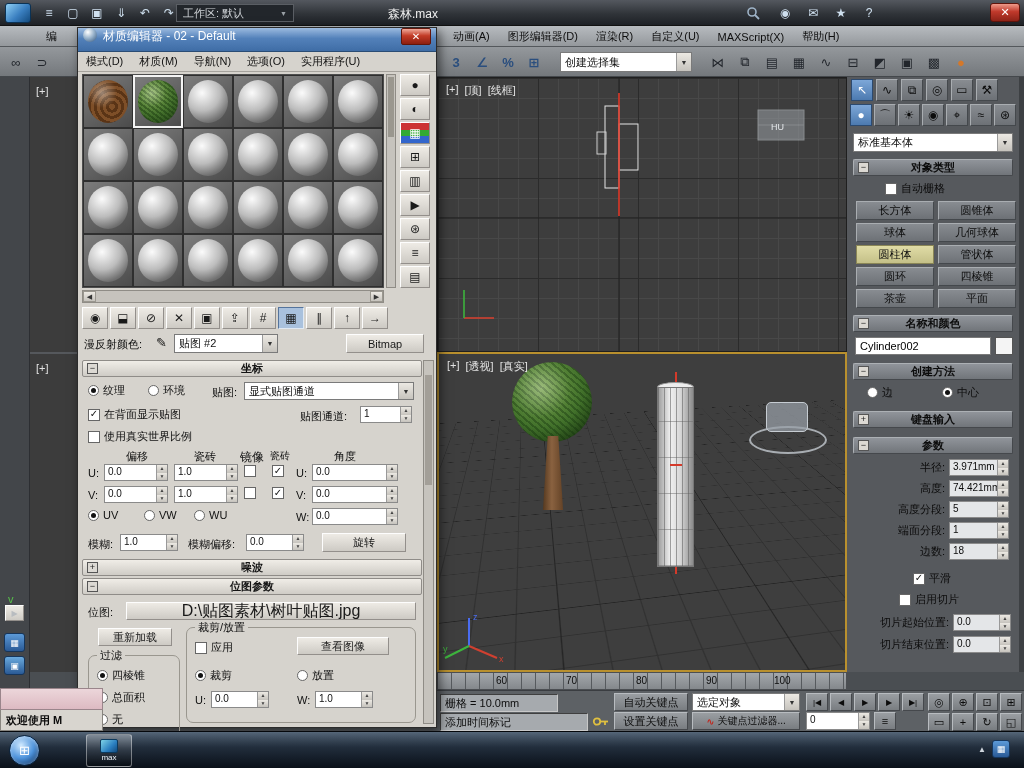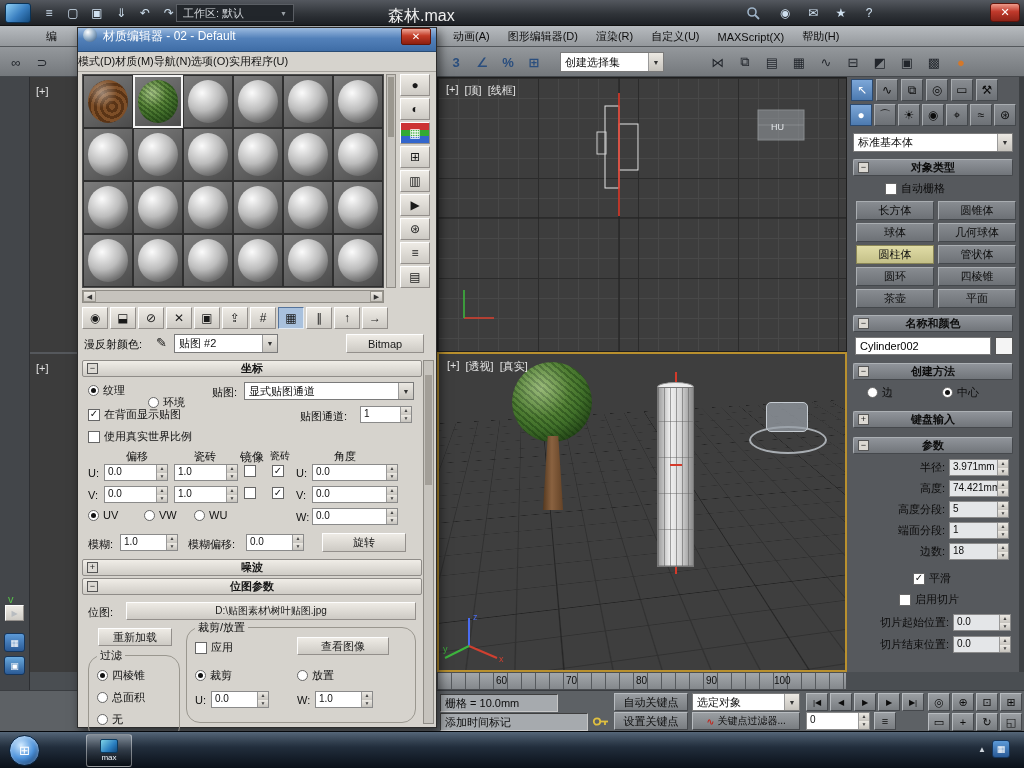--- a/index.html
+++ b/index.html
@@ -27,39 +27,39 @@
   .sunk2{position:absolute;display:flex;align-items:center;padding:8px 4px;background:#a6aaae;border:1px solid #3f3f3f;border-bottom-color:#c8c8c8;border-right-color:#c8c8c8;color:#0c0c0c;white-space:nowrap;overflow:hidden}
 
   
   .titlebar{position:absolute;left:0;top:0;width:1024px;height:26px;background:linear-gradient(#54585f,#303439 55%,#1d2025);border-bottom:1px solid #111;color:#d8dce0}
   .logo{position:absolute;left:5px;top:3px;width:26px;height:20px;background:linear-gradient(135deg,#8fd0f5,#3a7fc0 55%,#134a7e);border:1px solid #0b3254;border-radius:3px}
   .qat{position:absolute;left:38px;top:3px;display:flex;gap:2px}
   .tbtn{width:22px;height:20px;display:flex;align-items:center;justify-content:center;color:#cfe0ef;font-size:12px;border:1px solid transparent;border-radius:2px}
   .darkfield{background:#22262b;border:1px solid #5a5e64;color:#cfd3d7;display:flex;align-items:center;padding:0 6px}
   .workspace{position:absolute;left:176px;top:4px;width:118px;height:18px;gap:4px}
   .workspace .arr2{margin-left:auto;font-size:7px;color:#9aa0a6}
-  .apptitle{position:absolute;left:388px;top:6px;font-size:16px;color:#f0f0f0}
+  .apptitle{position:absolute;left:388px;top:6px;font-size:12px;color:#f0f0f0}
   .searchwrap{position:absolute;left:556px;top:4px;width:204px;height:18px}
   .searchwrap input{width:182px;height:18px;background:#22262b;border:1px solid #5a5e64;color:#9aa0a6;padding:0 5px;font-size:11px;font-family:inherit}
   .mag{position:absolute;right:0;top:2px;width:14px;height:14px}
   .t-right{position:absolute;left:774px;top:3px;display:flex;gap:6px}
   .closex{position:absolute;right:4px;top:3px;width:30px;height:19px;display:flex;align-items:center;justify-content:center;background:linear-gradient(#ee9a8a,#c0392b 45%,#8e2318);border:1px solid #5f140b;border-radius:3px;color:#fff;font-size:11px}
 
   
   .menubar{position:absolute;left:0;top:26px;width:1024px;height:21px;background:linear-gradient(#b7bbbf,#94989c);border-bottom:1px solid #54585c;color:#0e0e0e}
   .menuitems{position:absolute;left:444px;top:0;height:21px;display:flex}
   .mitem{padding:0 9px;display:flex;align-items:center;white-space:nowrap}
   .menu-partial{position:absolute;left:46px;top:0;height:21px;display:flex;align-items:center}
   .maintoolbar{position:absolute;left:0;top:47px;width:1024px;height:30px;background:linear-gradient(#94989c,#74787c);border-bottom:1px solid #44484c}
   .tool-ic{width:24px;height:24px;display:flex;align-items:center;justify-content:center;color:#22262c;font-size:13px;border:1px solid transparent}
   .tool-ic.hot{color:#d4782a}
   .tb-left{position:absolute;left:4px;top:3px;display:flex;gap:2px}
   .tb-snaps{position:absolute;left:444px;top:3px;display:flex;gap:2px}
   .tb-snaps .tool-ic{color:#2a4e7e;font-weight:bold}
-  .selset{position:absolute;left:560px;top:5px;width:104px;height:20px}
+  .selset{position:absolute;left:560px;top:5px;width:132px;height:20px}
   .tb-right{position:absolute;left:706px;top:3px;display:flex;gap:3px}
 
   
   .leftstrip{position:absolute;left:0;top:77px;width:30px;height:613px;background:#43464a;border-right:1px solid #2c2e32}
   .ls-el{position:absolute;color:#b8bcc0}
 
   
   .vpzone{position:absolute;left:30px;top:77px;width:817px;height:595px;background:#3c3c3c}
   .vp-label{position:absolute;left:8px;top:5px;display:flex;gap:6px;color:#e2e2e2;font-size:11px;z-index:5}
   .vp-label span{cursor:default}
@@ -108,21 +108,21 @@
   .pbhost .graybtn{position:static;width:22px;height:18px;font-size:8px}
   .navhost{left:928px;top:2px;display:grid;grid-template-columns:repeat(4,22px);gap:2px}
   .navhost .graybtn{position:static;width:22px;height:18px;font-size:11px}
 
   
   .me{position:absolute;left:77px;top:27px;width:360px;height:701px;background:#d6d3cd;border:1px solid #2b2b2b;box-shadow:3px 4px 10px rgba(0,0,0,.55);z-index:10;color:#111}
   .me-title{position:absolute;left:0;top:0;width:100%;height:24px;background:linear-gradient(#9cbbe0,#5381ba 45%,#3f6da6);display:flex;padding:0 5px;color:#fff;font-size:12px;border-bottom:1px solid #2a4c74}
   .me-icon{width:14px;height:14px;border-radius:50%;background:radial-gradient(circle at 35% 30%,#fff,#9ab4cc 45%,#2e517a);margin-right:6px;flex:none}
   .me-close{margin-left:auto;width:30px;height:17px;display:flex;align-items:center;justify-content:center;background:linear-gradient(#f0ab9b,#c23b26 45%,#8d1f10);border:1px solid #63150a;border-radius:2px;color:#fff;font-size:10px}
   .me-menu{position:absolute;left:0;top:24px;width:100%;height:20px;display:flex;align-items:center;background:#d6d3cd;border-bottom:1px solid #a5a29c}
-  .me-menu .mitem{padding:0 0}
+  .me-menu .mitem{padding:0 8px}
   .slots{position:absolute;left:4px;top:46px;width:302px;height:214px;background:#6a6a6a;border:1px solid #4e4e4e;display:grid;grid-template-columns:repeat(6,1fr);grid-template-rows:repeat(4,1fr)}
   .slot{position:relative;border:1px solid #2f2f2f;background:linear-gradient(145deg,#7d7d7d,#4b4b4b)}
   .slot.selected{outline:2px solid #f4f4f4;outline-offset:-2px;z-index:2}
   .sphere{position:absolute;inset:4px;border-radius:50%;background:radial-gradient(circle at 35% 30%,#fbfbfb,#bcbcbc 45%,#717171 75%,#4b4b4b)}
   .sphere.wood{background:radial-gradient(circle at 35% 30%,rgba(255,255,255,.4),transparent 38%),repeating-radial-gradient(circle at 60% 62%,#7e4f28 0 3px,#5a3416 3px 6px),radial-gradient(circle at 35% 30%,#ab733f,#6b3f1c 60%,#381f08)}
   .sphere.grass{background:radial-gradient(circle at 35% 30%,rgba(255,255,255,.28),transparent 36%),repeating-linear-gradient(37deg,rgba(18,48,10,.4) 0 2px,transparent 2px 4px),radial-gradient(circle at 35% 30%,#83ad55,#44702c 55%,#1d3a12)}
   .slotscroll{position:absolute;left:308px;top:46px;width:10px;height:214px;background:#c6c3bd;border:1px solid #8f8c86}
   .slotscroll i{position:absolute;left:1px;width:6px;background:#9a978f}
   .me-side{position:absolute;left:322px;top:46px;display:flex;flex-direction:column;gap:2px}
   .me-side .btn3d{width:30px;height:22px;font-size:12px}
@@ -131,21 +131,21 @@
   .hscroll i{width:13px;height:11px;display:flex;align-items:center;justify-content:center;font-size:7px;background:linear-gradient(#ece9e3,#c6c3bd);border:1px solid #9a978f;color:#333}
   .me-tools{position:absolute;left:4px;top:279px;display:flex;gap:2px}
   .me-tools .btn3d{width:26px;height:22px;font-size:12px}
   .me-tools .pressed{background:#a9c1dd;border-color:#55749c #e0e9f3 #e0e9f3 #55749c}
   .me-name{position:absolute;left:0;top:305px;width:100%;height:22px}
   .rollwrap{position:absolute;left:4px;top:332px;width:340px}
   .rollh{position:relative;height:17px;background:linear-gradient(#f0ede7,#cfccc6);border:1px solid #8f8c88;border-radius:2px;display:flex;align-items:center;justify-content:center;font-weight:bold;color:#141414;margin-bottom:2px}
   .rollbody{position:relative;width:100%}
   .me-scroll{position:absolute;right:2px;top:332px;width:11px;height:364px;background:#c6c3bd;border:1px solid #8f8c86}
   .me-scroll i{position:absolute;left:1px;width:7px;background:#a39f98}
-  .group{position:absolute;border:1px solid #9a978f;border-radius:14px}
+  .group{position:absolute;border:1px solid #9a978f;border-radius:7px}
   .group .legend{position:absolute;top:-8px;left:8px;background:#d6d3cd;padding:0 3px;white-space:nowrap}
 
   
   .welcome{position:absolute;left:0;top:688px;width:103px;height:43px;z-index:12}
   .welcome .pink{height:22px;background:linear-gradient(#ecd6da,#ddbac2);border:1px solid #9a858b}
   .welcome .wlabel{height:21px;background:#d8d5cf;border:1px solid #88857f;border-top:none;display:flex;align-items:center;padding:0 5px;font-weight:bold;color:#0c0c0c;white-space:nowrap;overflow:hidden}
   .taskbar{position:absolute;left:0;top:731px;width:1024px;height:37px;background:linear-gradient(rgba(150,170,190,.28),rgba(30,42,56,.72) 42%,rgba(8,14,22,.85)),linear-gradient(#3c4c5e,#17202c);border-top:1px solid #05080c;z-index:20}
   .orb{position:absolute;left:9px;top:3px;width:31px;height:31px;border-radius:50%;background:radial-gradient(circle at 38% 32%,#cfe9ff,#4f94dc 48%,#123a6b 85%);border:1px solid #0a2440;box-shadow:inset 0 1px 4px rgba(255,255,255,.6);display:flex;align-items:center;justify-content:center;color:#fff;font-size:13px}
   .taskbtn{position:absolute;left:86px;top:2px;width:46px;height:33px;border:1px solid rgba(255,255,255,.4);border-radius:3px;background:linear-gradient(rgba(255,255,255,.3),rgba(255,255,255,.08) 50%,rgba(0,0,0,.25));display:flex;flex-direction:column;align-items:center;justify-content:center;gap:1px}
   .maxico{width:18px;height:14px;background:linear-gradient(135deg,#7fd4e8,#2b7fc0 60%,#134a7e);border:1px solid #0c3a5e;border-radius:2px}
@@ -679,21 +679,21 @@
 
       <div class="rollh">
           <span class="pm">−</span>
           <span>坐标</span>
         </div>
       <div class="rollbody" style="height:180px">
         <div class="row" style="left:6px;top:4px">
             <span class="rb on"></span>
             <span class="lb">纹理</span>
           </div>
-        <div class="row" style="left:66px;top:16px">
+        <div class="row" style="left:66px;top:4px">
             <span class="rb"></span>
             <span class="lb">环境</span>
           </div>
         <span style="position:absolute;left:130px;top:6px">贴图:</span>
         <div class="combo" style="position:absolute;left:162px;top:3px;width:170px;height:18px">
             <span>显式贴图通道</span>
             <span class="arr">▼</span>
           </div>
         <div class="row" style="left:6px;top:28px">
             <span class="cb on"></span>
@@ -813,21 +813,21 @@
           <span class="pm">+</span>
           <span>噪波</span>
         </div>
 
       <div class="rollh">
           <span class="pm">−</span>
           <span>位图参数</span>
         </div>
       <div class="rollbody" style="height:150px">
         <span style="position:absolute;left:6px;top:8px">位图:</span>
-        <div class="btn3d" style="position:absolute;left:44px;top:5px;width:290px;height:18px;font-size:10px">D:\贴图素材\树叶贴图.jpg</div>
+        <div class="btn3d" style="position:absolute;left:44px;top:5px;width:290px;height:18px;font-size:16px">D:\贴图素材\树叶贴图.jpg</div>
         <div class="btn3d" style="position:absolute;left:16px;top:31px;width:74px;height:18px">重新加载</div>
         <div class="group" style="left:104px;top:30px;width:230px;height:96px">
           <span class="legend">裁剪/放置</span>
           <div class="row" style="left:8px;top:12px">
               <span class="cb"></span>
               <span class="lb">应用</span>
             </div>
           <div class="btn3d" style="position:absolute;left:110px;top:9px;width:92px;height:18px">查看图像</div>
           <div class="row" style="left:8px;top:40px">
               <span class="rb on"></span>
@@ -869,20 +869,24 @@
               <span class="lb">无</span>
             </div>
         </div>
       </div>
     </div>
     <div class="me-scroll">
         <i style="top:14px;height:110px"></i>
       </div>
   </div>
 
+  <div class="welcome">
+    <div class="pink"></div>
+    <div class="wlabel">欢迎使用 M</div>
+  </div>
 
   <div class="taskbar">
     <div class="orb">
         <span>⊞</span>
       </div>
     <div class="taskbtn">
       <div class="maxico"></div>
       <div class="tl">max</div>
     </div>
     <div class="tray">

